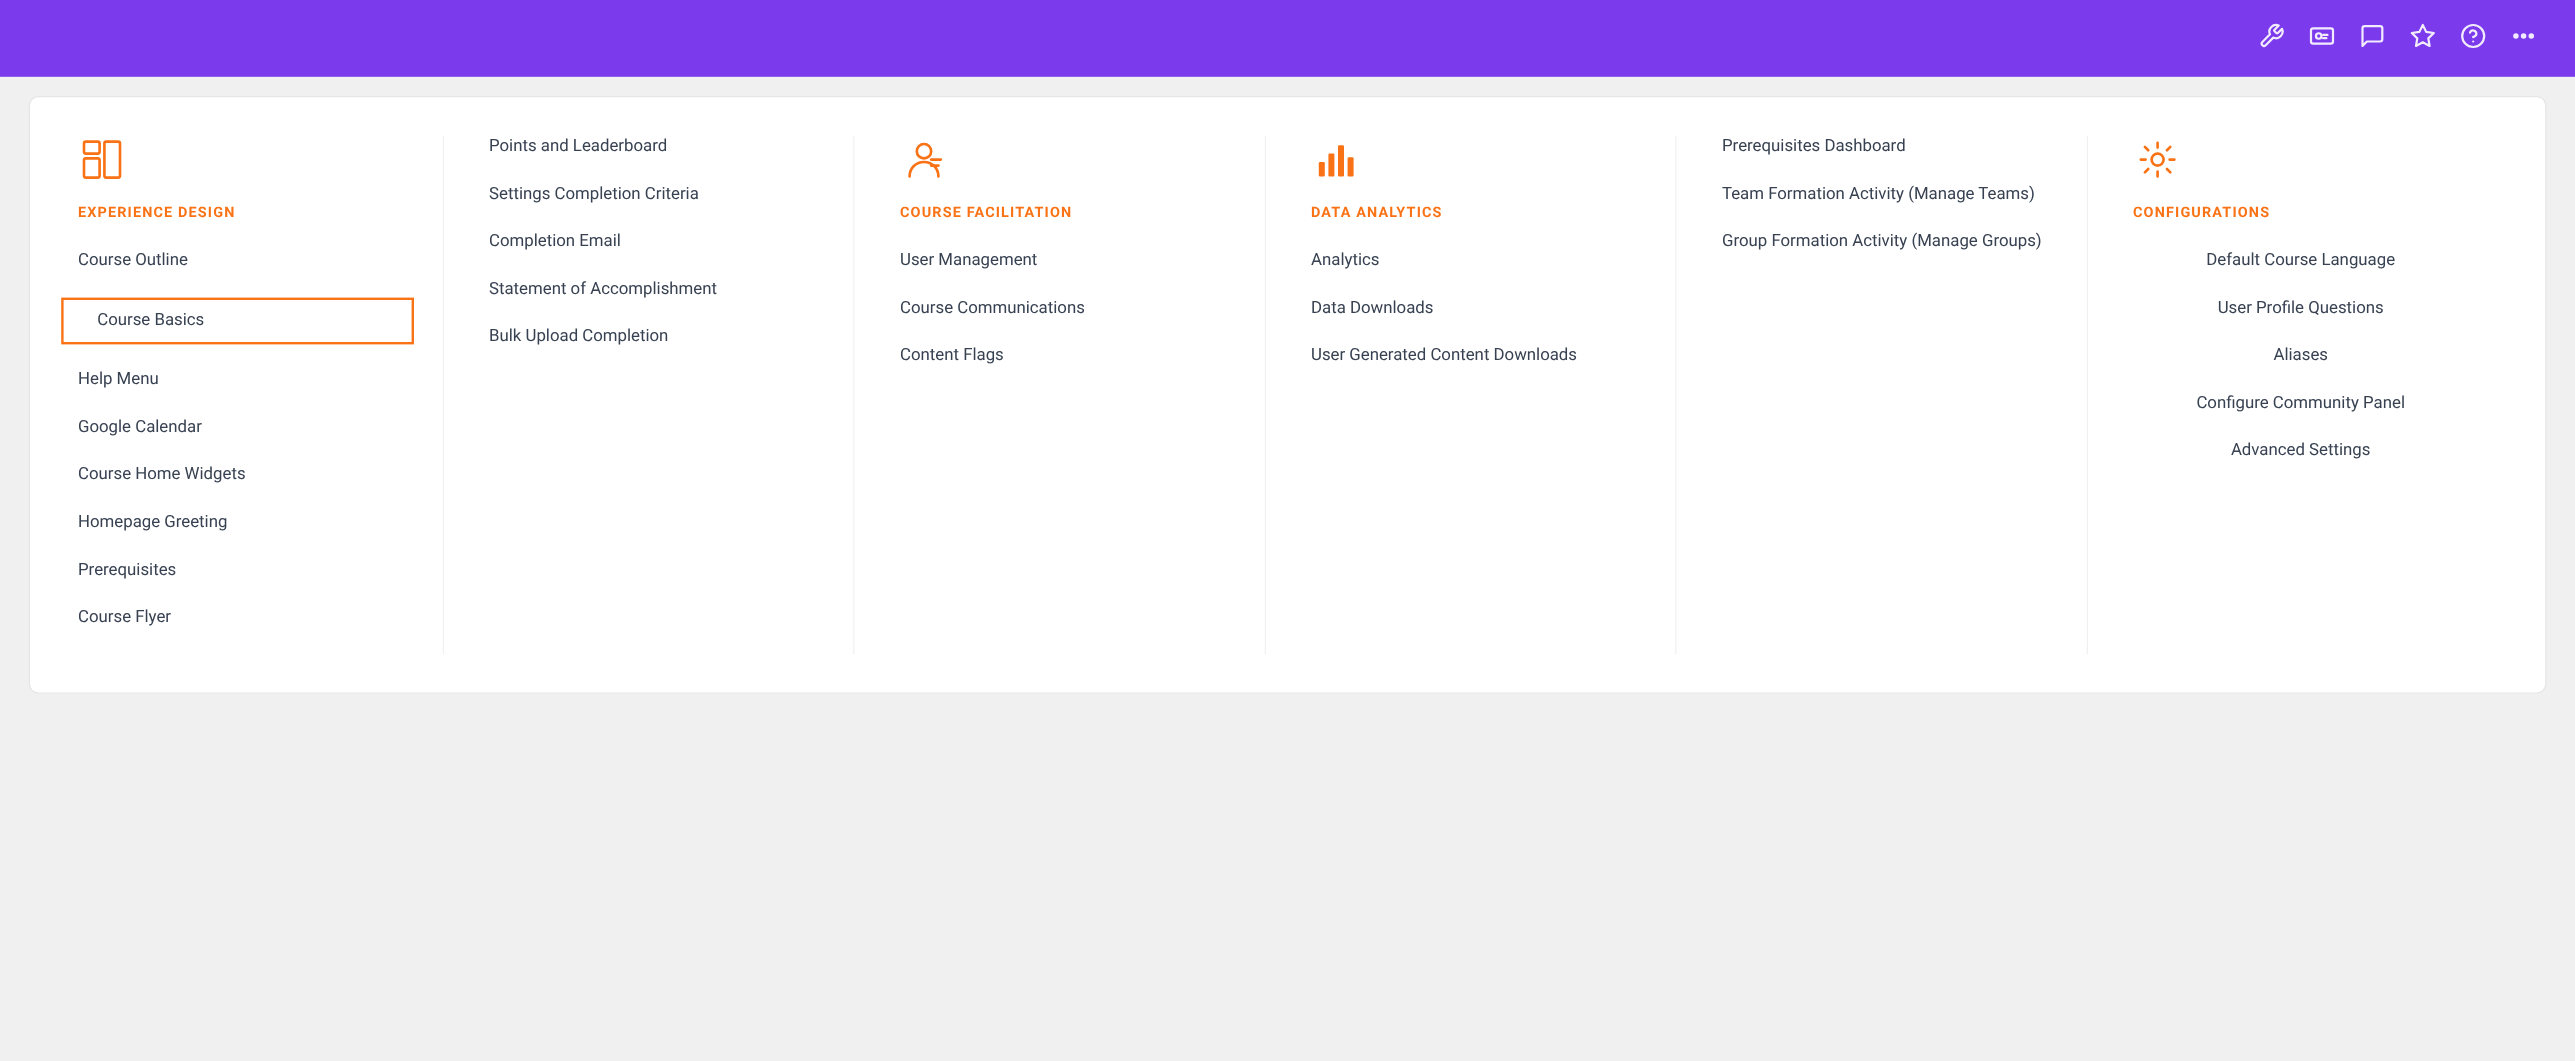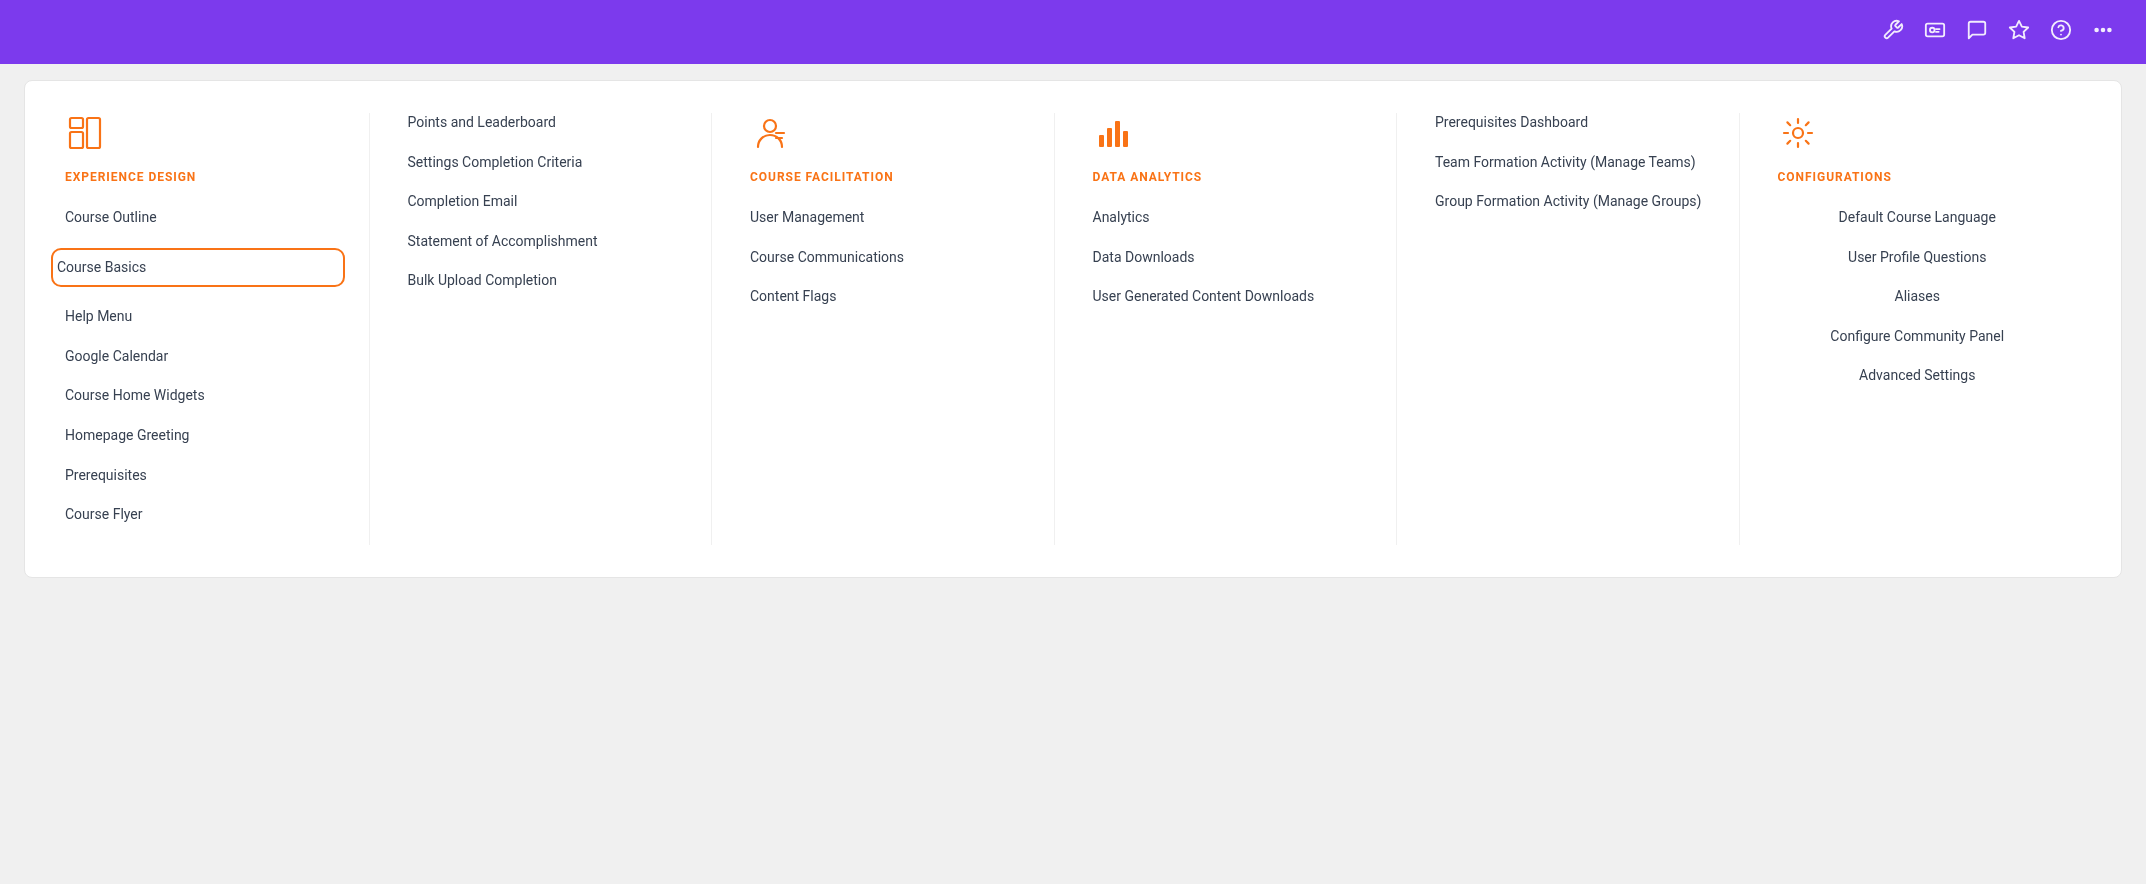--- a/index.html
+++ b/index.html
@@ -77,22 +77,22 @@
       color: #374151;
       font-size: 14px;
       line-height: 1.4;
       margin-bottom: 20px;
       cursor: pointer;
       display: block;
     }
 
     .menu-item.active {
       border: 2px solid #f97316;
-      border-radius: 10px;
-      padding: 8px 4px;
+      border-radius: 0;
+      padding: 8px 28px;
       margin-left: -14px;
       color: #374151;
     }
   </style>
 </head>
 <body>
 
 <header class="header">
 
   <span class="header-icon">

